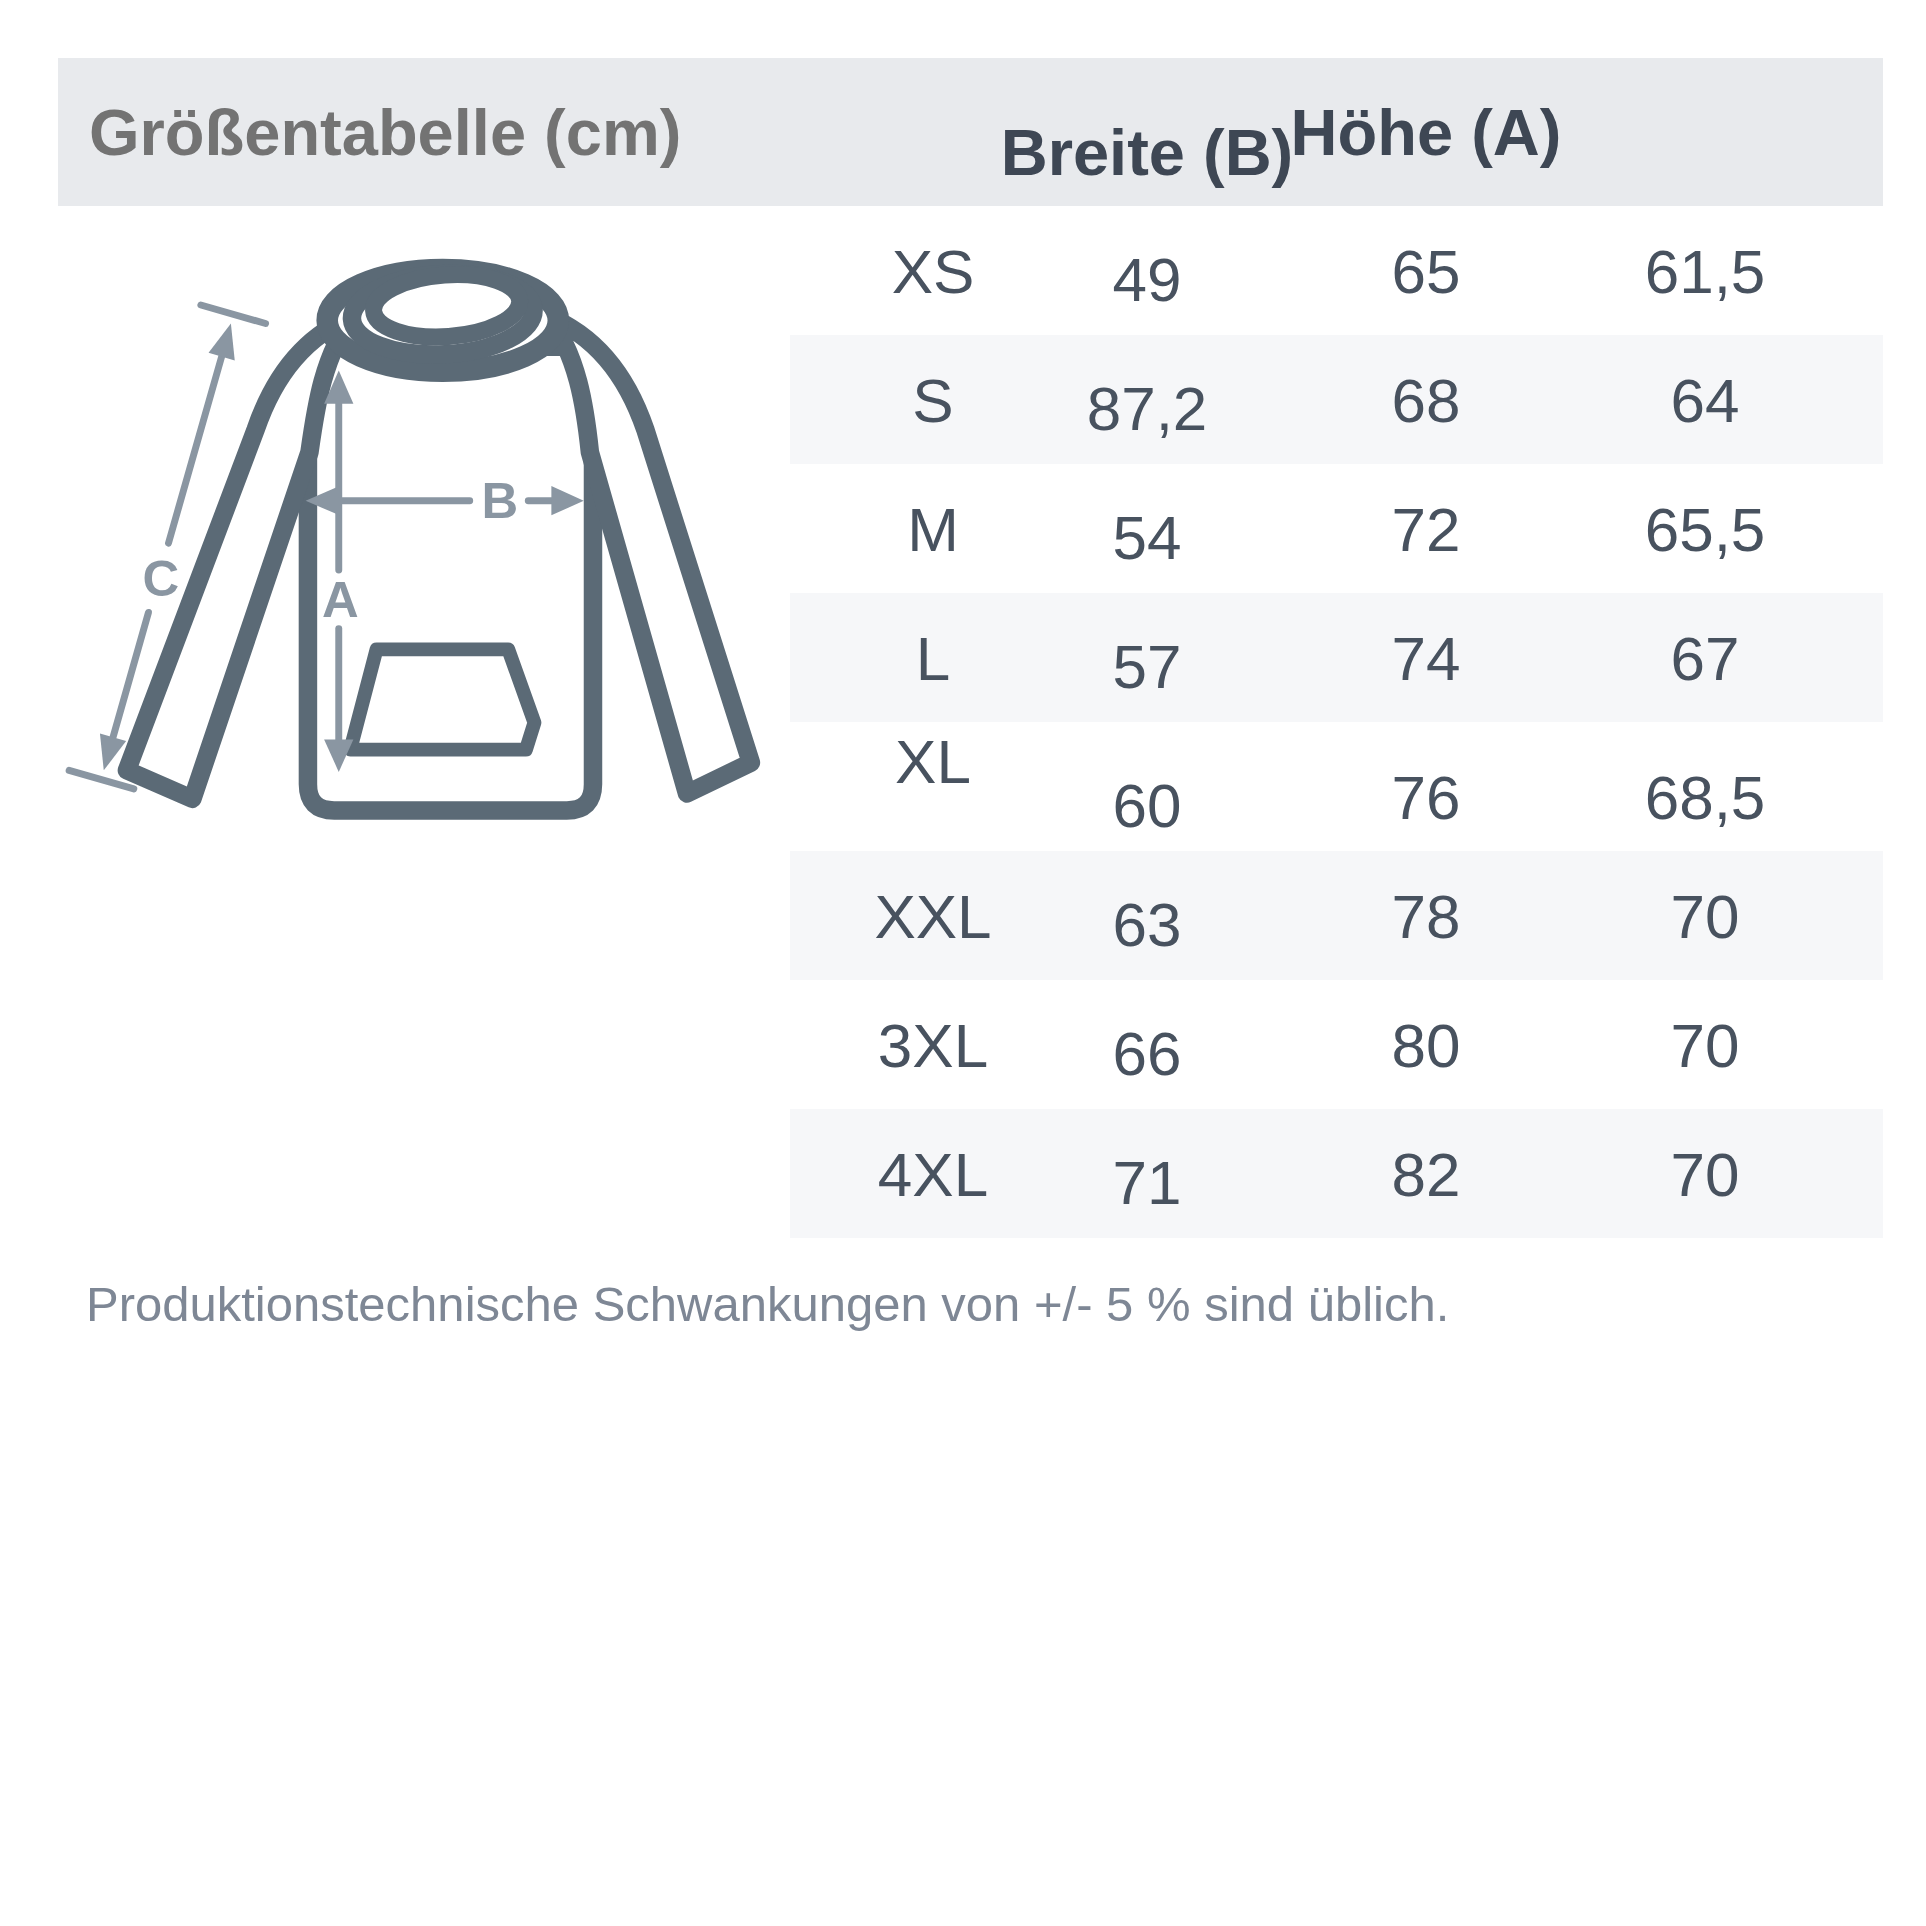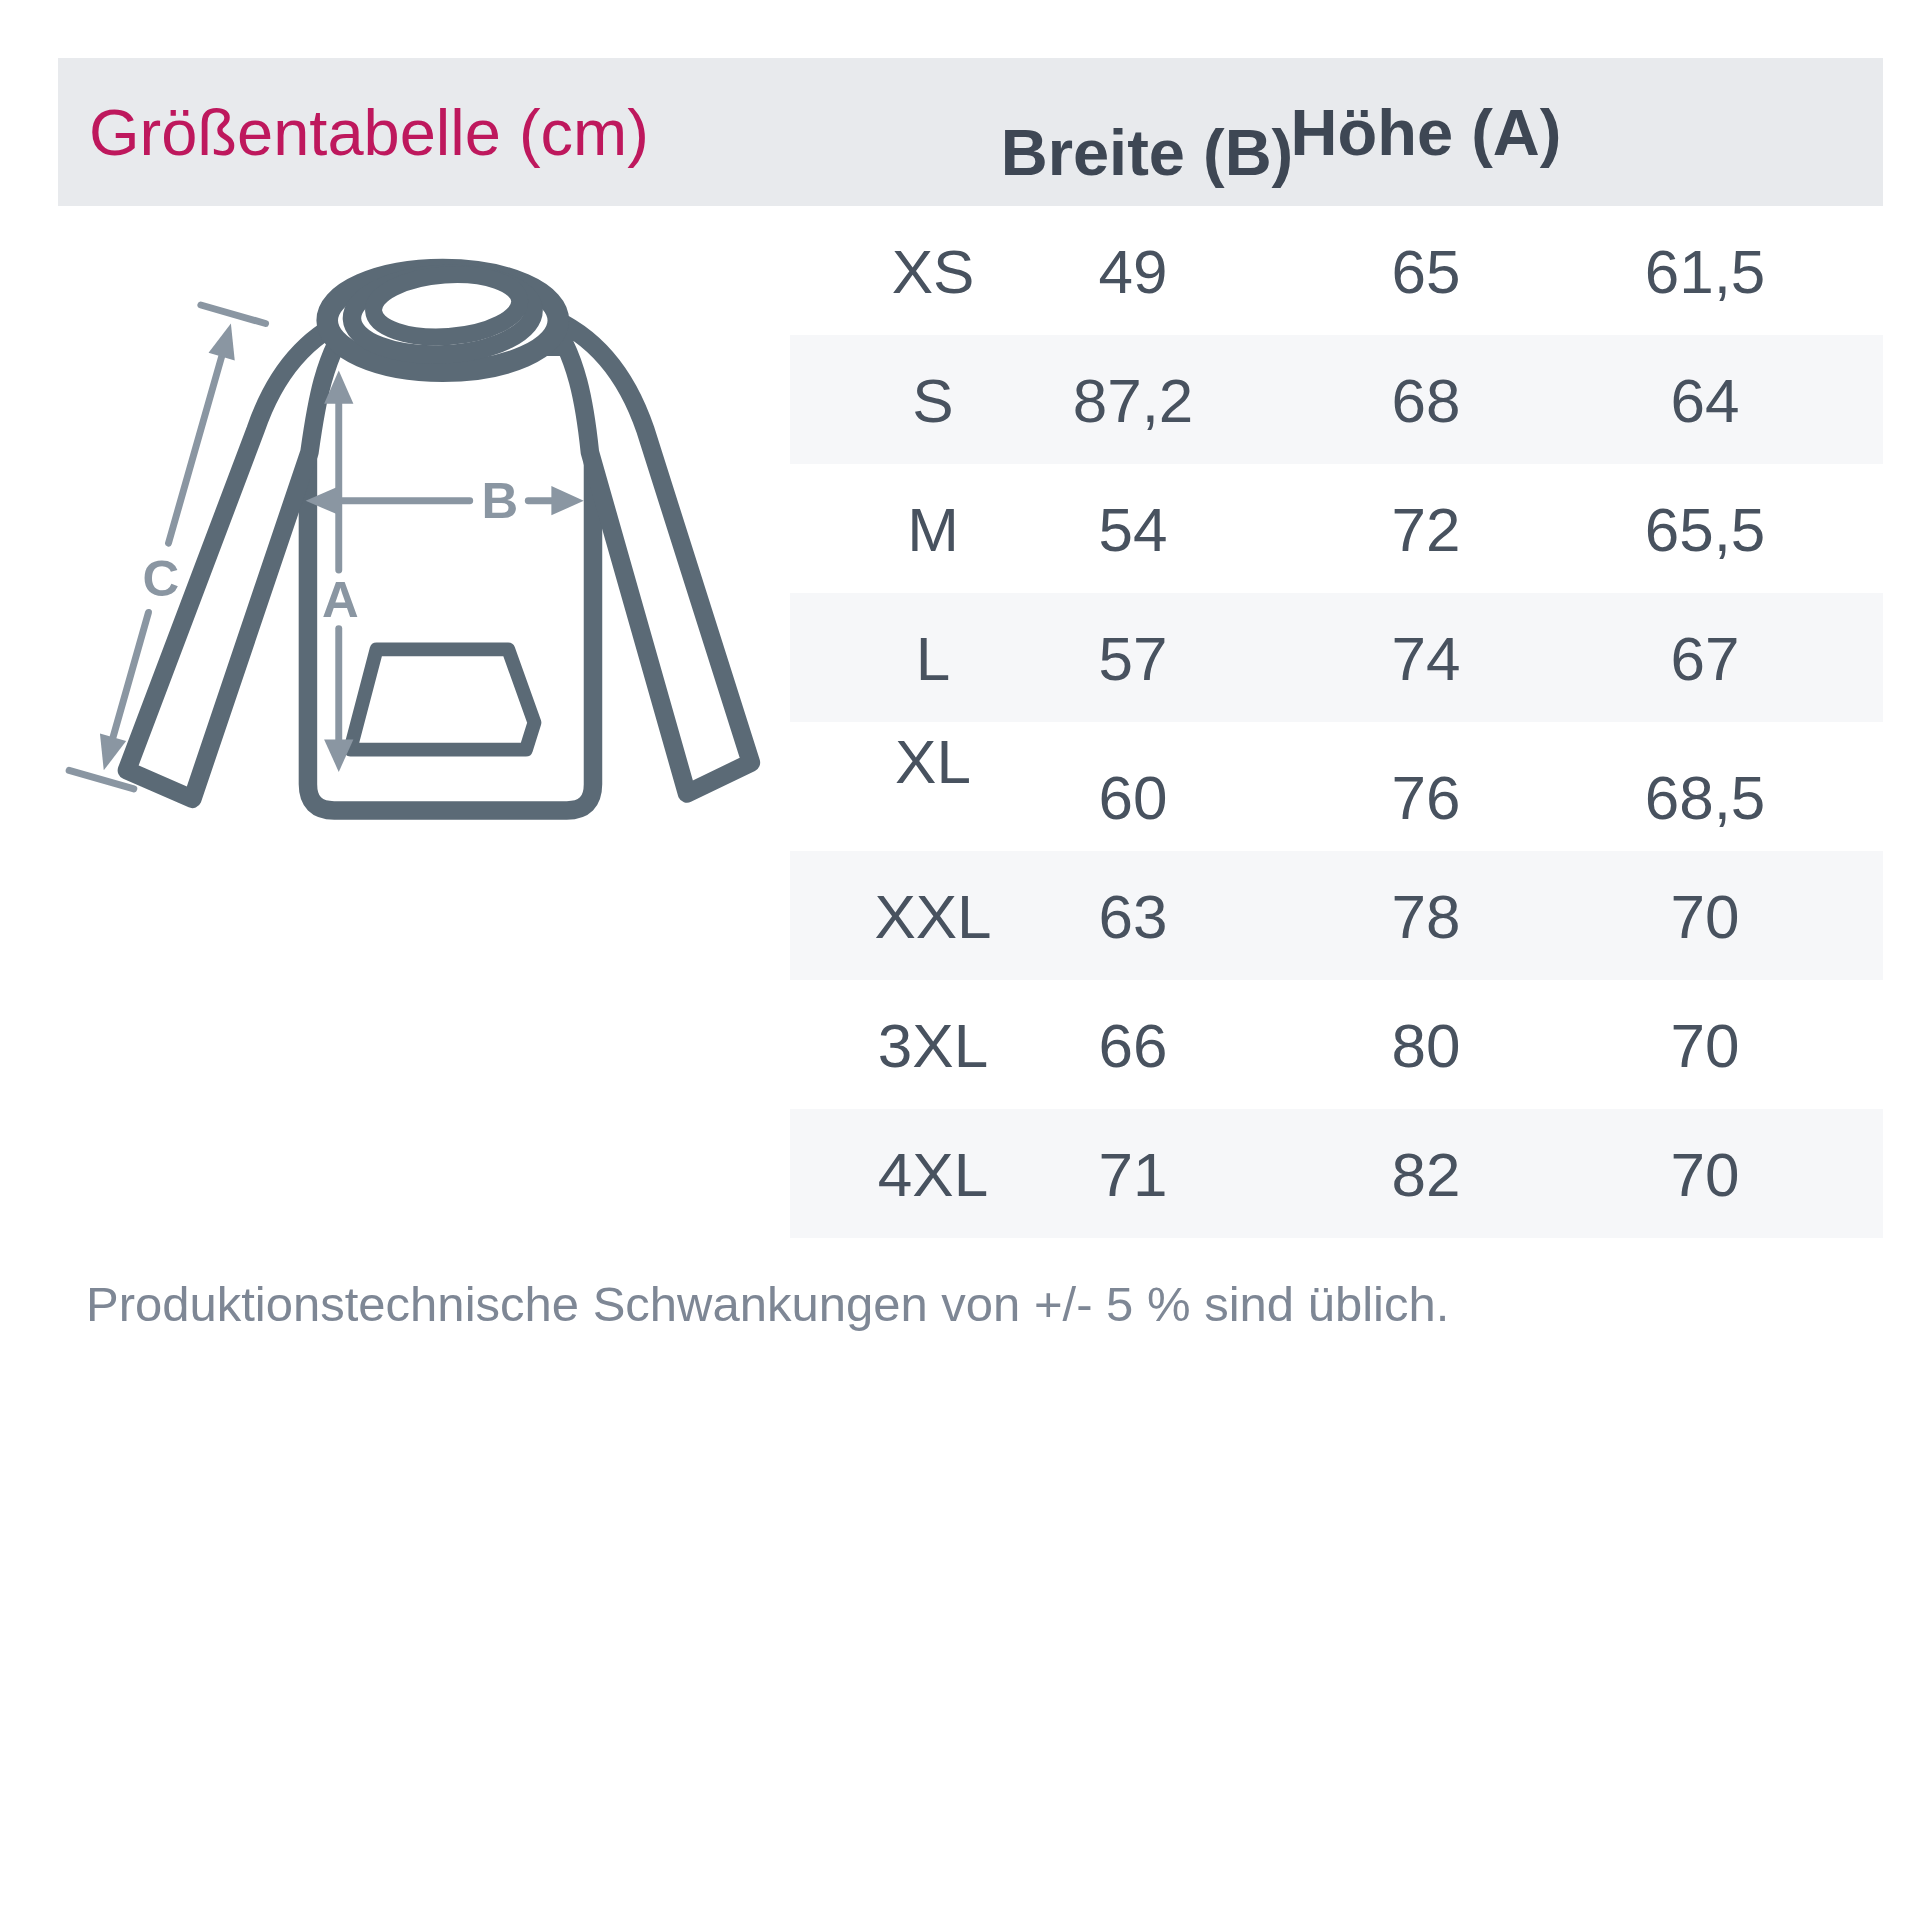--- a/index.html
+++ b/index.html
@@ -12,21 +12,21 @@
   }
   
   .header-bar{
     position:absolute;left:58px;top:58px;
     width:1825px;height:148px;
     background:#e8eaed;
   }
   .header-title{
     position:absolute;left:31px;top:50%;
     transform:translateY(-50%);
-    font-size:65px;font-weight:normal;color:#be185d;
+    font-size:65px;font-weight:bold;color:#737373;
     white-space:nowrap;
   }
   .col-head{
     position:absolute;top:50%;
     transform:translate(-50%,-50%);
     font-size:65px;font-weight:bold;color:#3e4754;
     white-space:nowrap;
   }
   .col-head.c1{left:1089px;margin-top:20px;}
   .col-head.c2{left:1368px;}
@@ -38,21 +38,21 @@
   .row{
     position:relative;width:1093px;height:129px;
   }
   .row.striped{background:#f6f7f9;}
   .cell{
     position:absolute;top:50%;
     transform:translate(-50%,-50%);
     font-size:62px;color:#48525f;white-space:nowrap;
   }
   .cell-size{left:143px;}
-  .cell-breite{left:343px;}
+  .cell-breite{left:357px;margin-top:8px;}
   .cell-hoehe{left:636px;}
   .cell-aermel{left:915px;}
   
   .row:nth-child(5) .cell-size{transform:translate(-50%,-50%) translateY(-26px);}
   .row:nth-child(5) .cell-breite,
   .row:nth-child(5) .cell-hoehe,
   .row:nth-child(5) .cell-aermel{transform:translate(-50%,-50%) translateY(10px);}
   
   .diagram{
     position:absolute;left:46px;top:231px;width:755px;height:655px;

